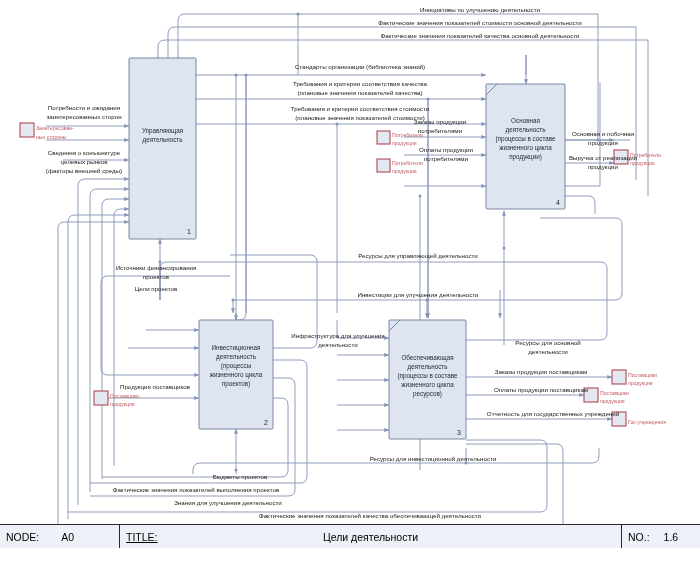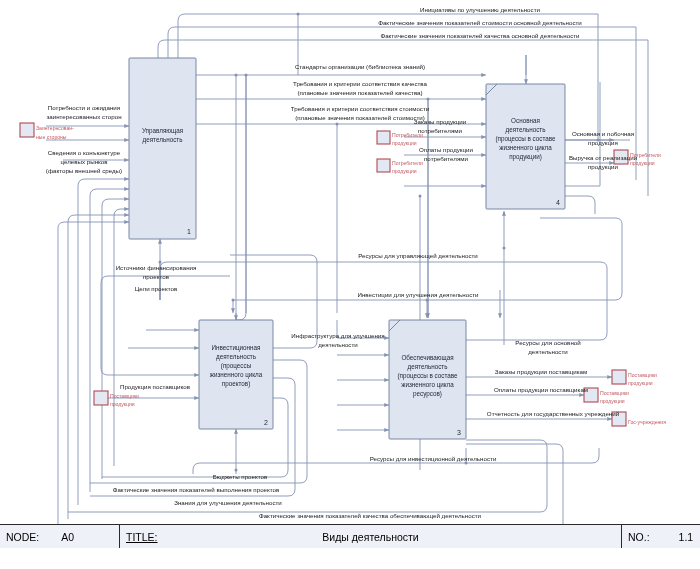--- a/index.html
+++ b/index.html
@@ -20,21 +20,21 @@
   
   #footer{position:absolute;left:0;top:524px;width:700px;height:24px;box-sizing:border-box;
           border-top:1px solid #2a2a2a;display:flex;align-items:stretch;background:#eef1f7;}
   .fcell{display:flex;align-items:center;box-sizing:border-box;border-right:1px solid #2a2a2a;
          font-size:10.5px;color:#000;padding:0 6px;}
   .fcell:last-child{border-right:none;}
   #f-node{width:120px;justify-content:flex-start;gap:22px;}
   #f-title{flex:1;justify-content:flex-start;position:relative;}
   #f-title .tcap{position:absolute;left:6px;text-decoration:underline;}
   #f-title .tval{width:100%;text-align:center;}
-  #f-no{width:78px;justify-content:flex-start;gap:29px;}
+  #f-no{width:78px;justify-content:flex-start;gap:14px;}
 </style>
 </head>
 <body>
 
 <div id="root">
 
   <svg id="diagram" viewBox="0 0 700 545">
     <defs>
       <marker id="ah" viewBox="0 0 8 8" refX="7" refY="4" markerWidth="6" markerHeight="6" orient="auto">
         <path d="M0,1 L7,4 L0,7 z" class="arrow"></path>
@@ -307,21 +307,21 @@
     </g>
   </svg>
 
   <div id="footer">
     <div class="fcell" id="f-node">
       <span>NODE:</span>
       <span>A0</span>
     </div>
     <div class="fcell" id="f-title">
       <span class="tcap">TITLE:</span>
-      <span class="tval">Виды деятельности</span>
+      <span class="tval">Цели деятельности</span>
     </div>
     <div class="fcell" id="f-no">
       <span>NO.:</span>
-      <span>1.1</span>
+      <span>1.6</span>
     </div>
   </div>
 
 </div>
 
 </body></html>

